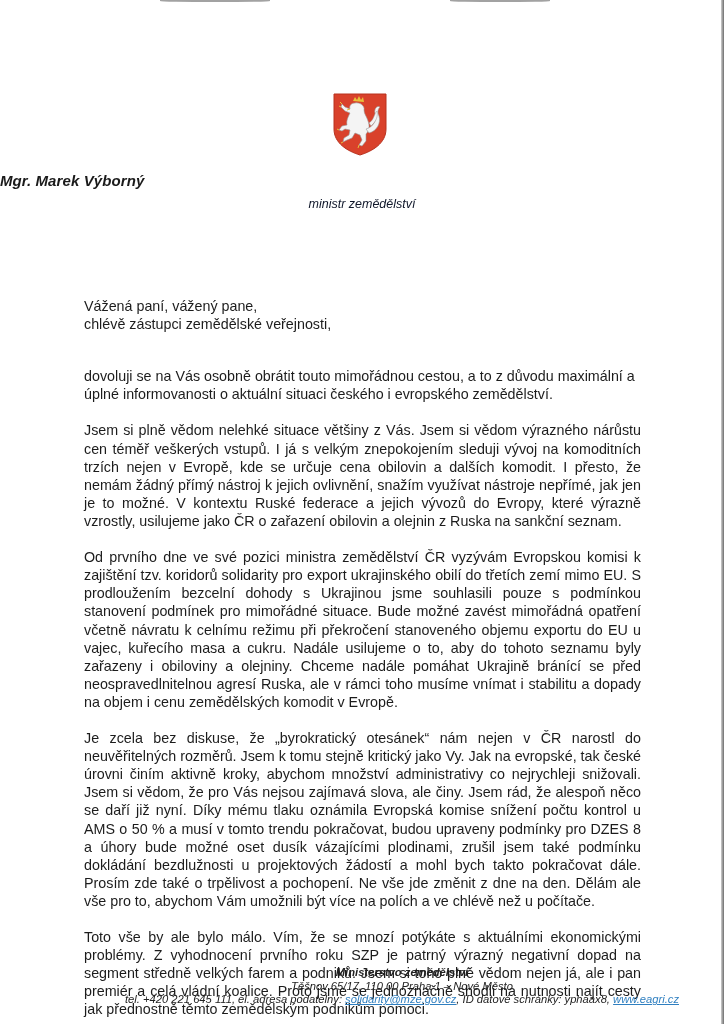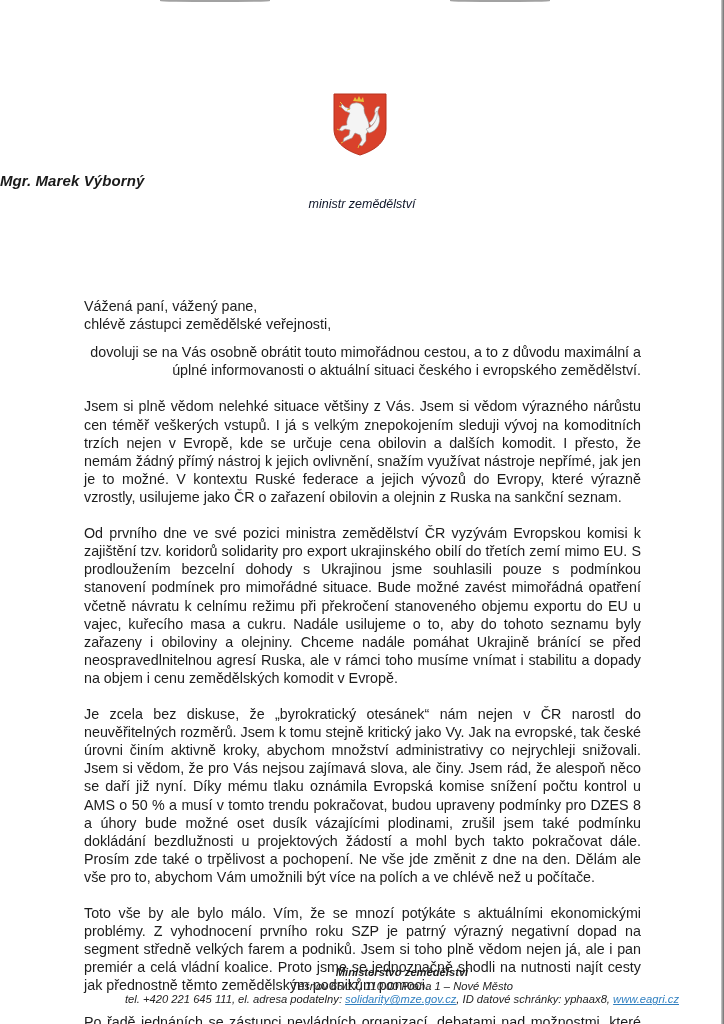--- a/index.html
+++ b/index.html
@@ -74,23 +74,23 @@
     font-size: 14.3px;
     line-height: 18.1px;
     color: #1c1c1c;
   }
   .body-text p {
     margin: 0 0 18.1px 0;
     text-align: justify;
   }
   .body-text p.greeting {
     text-align: left;
-    margin-bottom: 10px;
+    margin-bottom: 34px;
   }
-  .body-text p.intro { text-align: right; }
+  .body-text p.intro { text-align: left; }
   .body-text b { font-weight: normal; }
 
   .footer {
     position: absolute;
     left: 0; width: 724px;
     top: 966px;
     text-align: center;
     font-style: italic;
     font-size: 11.2px;
     line-height: 13.6px;

